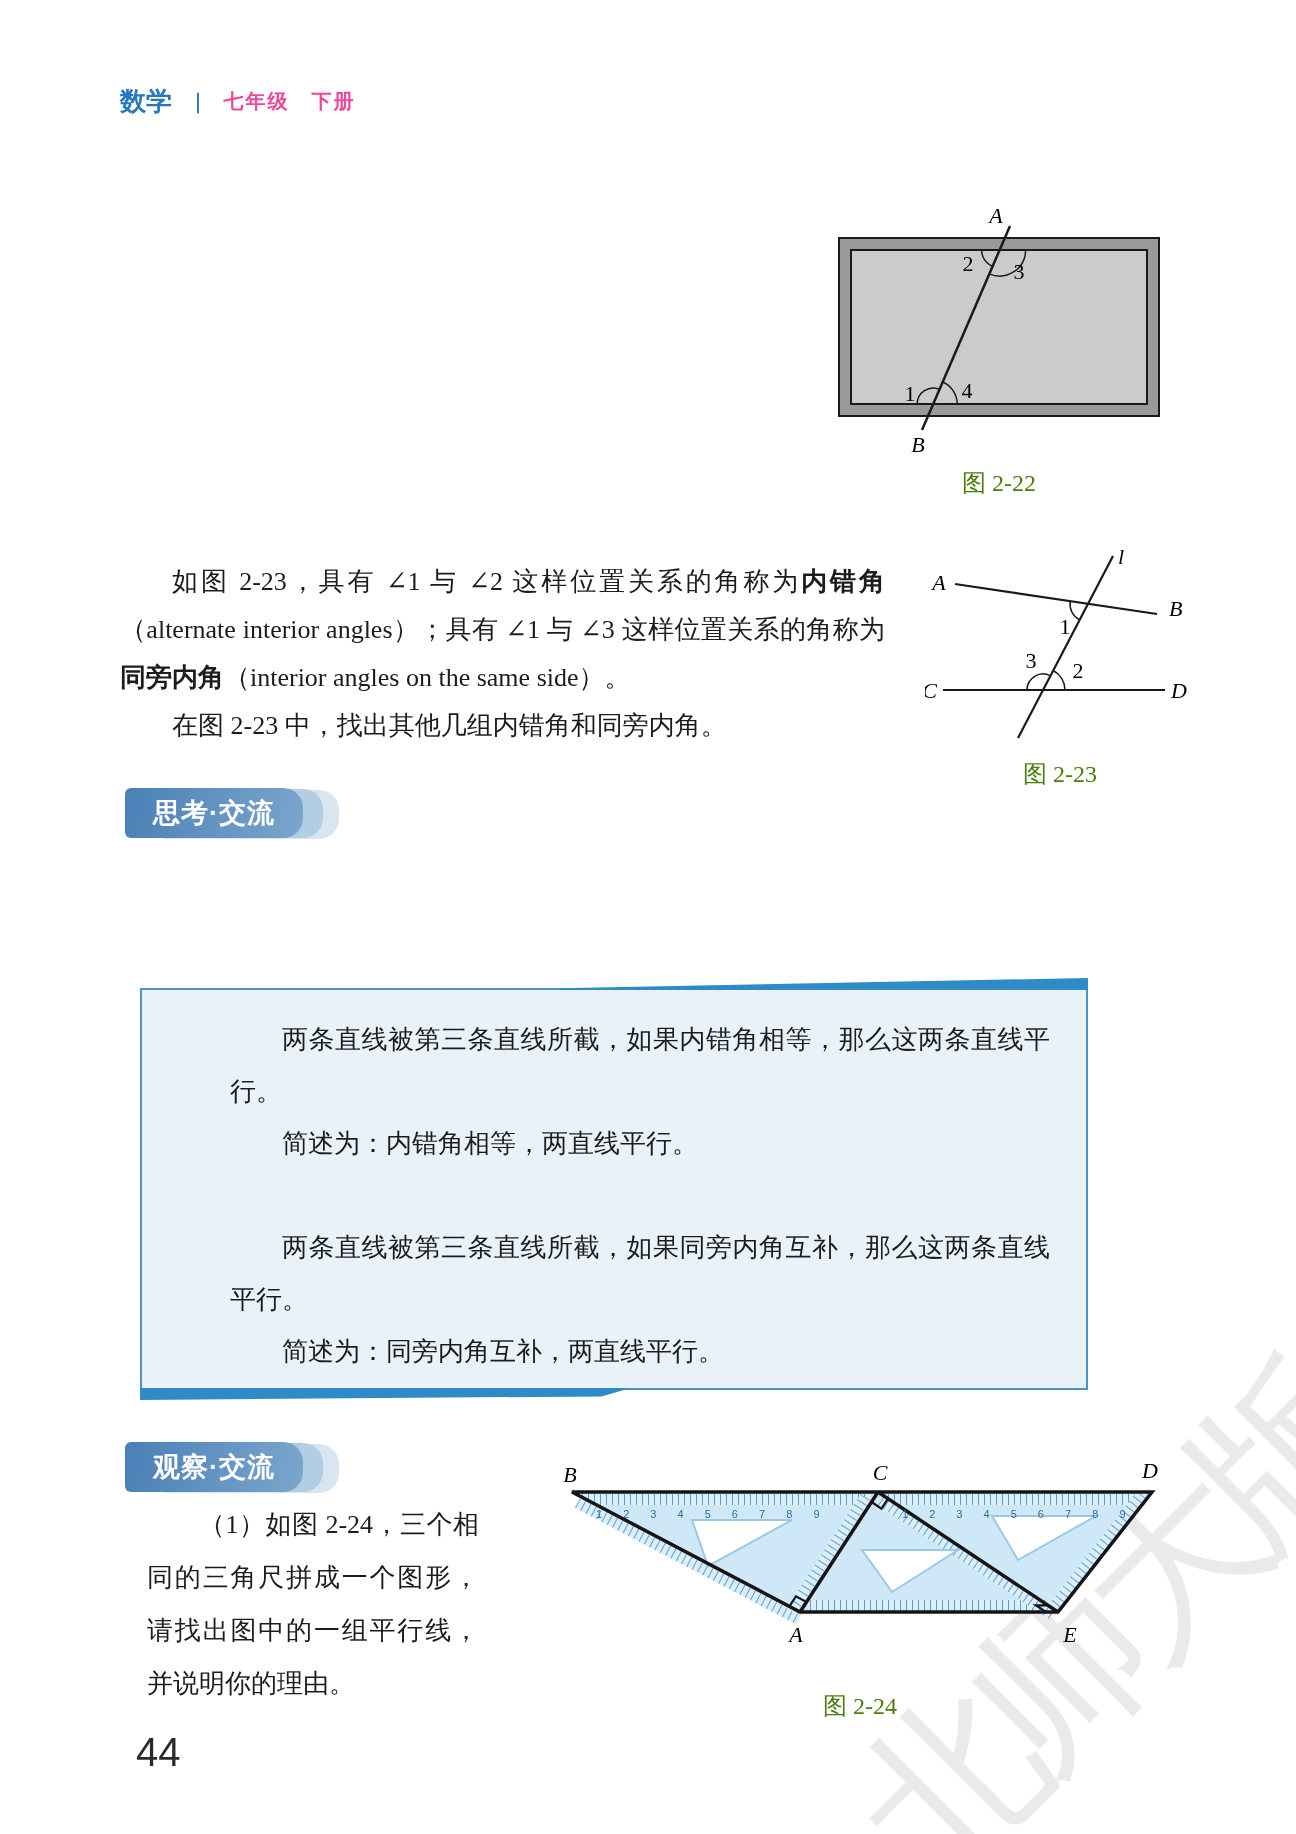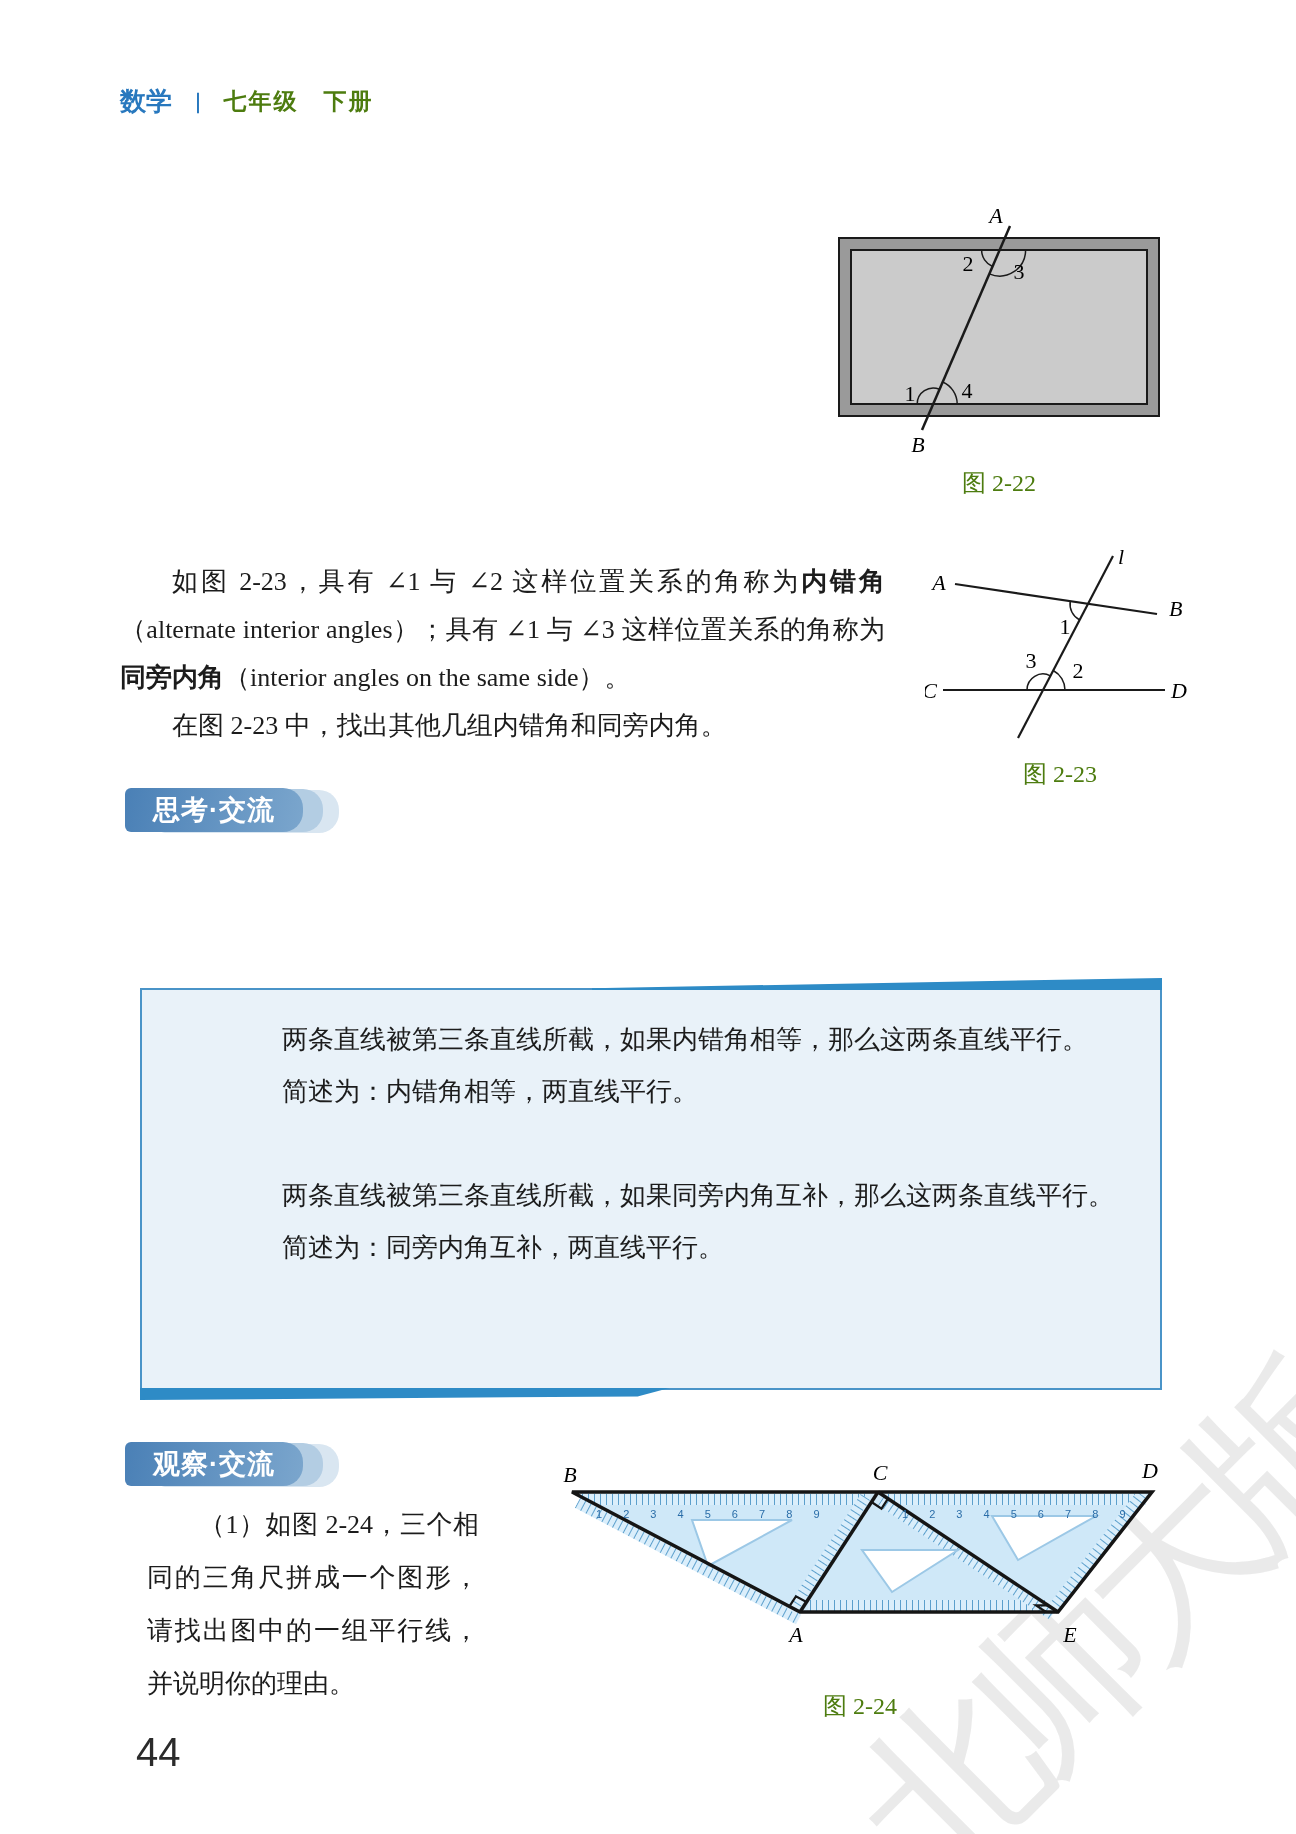--- a/index.html
+++ b/index.html
@@ -3,51 +3,51 @@
 <meta charset="utf-8">
 <style>
   html,body{margin:0;padding:0;}
   .page{position:relative;width:1296px;height:1834px;background:#ffffff;overflow:hidden;
         font-family:"Liberation Serif","DejaVu Serif",serif;color:#1c1c1c;}
   
   .header{position:absolute;left:120px;top:84px;display:flex;align-items:center;gap:16px;
           font-family:Liberation Serif, serif;}
   .header .subject{font-size:26px;font-weight:bold;color:#2878be;}
   .header .divider{font-size:20px;color:#2878be;font-weight:bold;}
-  .header .grade{font-size:23px;color:#4d7c0f;font-weight:bold;letter-spacing:2px;}
+  .header .grade{font-size:20px;color:#ec4899;font-weight:bold;letter-spacing:2px;}
   
   .para{position:absolute;text-align:justify;font-size:26px;}
   .para p{margin:0;text-indent:2em;}
   #para-a{left:120px;top:196px;width:700px;line-height:50px;}
   #para-b{left:120px;top:558px;width:765px;line-height:48px;}
   .term{font-weight:bold;}
   .var{font-style:italic;font-family:"Liberation Serif","DejaVu Serif",serif;}
   
   .fig{position:absolute;z-index:2;}
   .fig .cap{text-align:center;font-size:24px;color:#4d7c0f;}
   #fig22{left:838px;top:205px;width:322px;}
   #fig22 .cap{margin-top:8px;}
   #fig23{left:925px;top:550px;width:270px;}
   #fig23 .cap{margin-top:6px;}
   #fig24{left:540px;top:1458px;width:640px;}
   #fig24 .cap{margin-top:28px;}
   
-  .badge{position:absolute;width:178px;height:44px;z-index:2;}
+  .badge{position:absolute;width:178px;height:50px;z-index:2;}
   .badge .echo2{position:absolute;top:2px;bottom:-1px;left:34px;right:-36px;background:#d9e6f1;border-radius:6px 20px 20px 6px;}
   .badge .echo1{position:absolute;top:1px;bottom:0;left:22px;right:-20px;background:#b3cde3;border-radius:6px 20px 20px 6px;}
   .badge .bg{position:absolute;inset:0;background:linear-gradient(100deg,#4a80b6,#7ba6cd);border-radius:6px 20px 20px 6px;}
   .badge .label{position:absolute;inset:0;display:flex;align-items:center;justify-content:center;
                 color:#fff;font-weight:bold;font-size:27px;letter-spacing:1px;
                 font-family:"Liberation Sans","DejaVu Sans",sans-serif;}
   #badge-think{left:125px;top:788px;}
   #badge-observe{left:125px;top:1442px;}
   
   #questions{left:120px;top:844px;width:1060px;line-height:50px;}
   
-  .bluebox{position:absolute;left:140px;top:988px;width:1022px;height:402px;box-sizing:border-box;
+  .bluebox{position:absolute;left:140px;top:988px;width:948px;height:402px;box-sizing:border-box;
            background:#e9f2f9;border:2px solid #4a94c8;padding:24px 36px 0 88px;z-index:1;}
   .bluebox p{margin:0;font-size:26px;line-height:52px;text-align:justify;text-indent:2em;}
   .bluebox .gap{margin-top:52px;}
   .accent-top{position:absolute;top:-12px;right:-2px;width:56%;height:12px;background:#2e8bc6;
               clip-path:polygon(0 85%,100% 0,100% 100%,0 100%);}
   .accent-bottom{position:absolute;bottom:-12px;left:-2px;width:52%;height:12px;background:#2e8bc6;
               clip-path:polygon(0 0,100% 0,94% 70%,0 100%);}
   
   #para-e{left:120px;top:1498px;width:332px;line-height:53px;margin-left:27px;}
   

